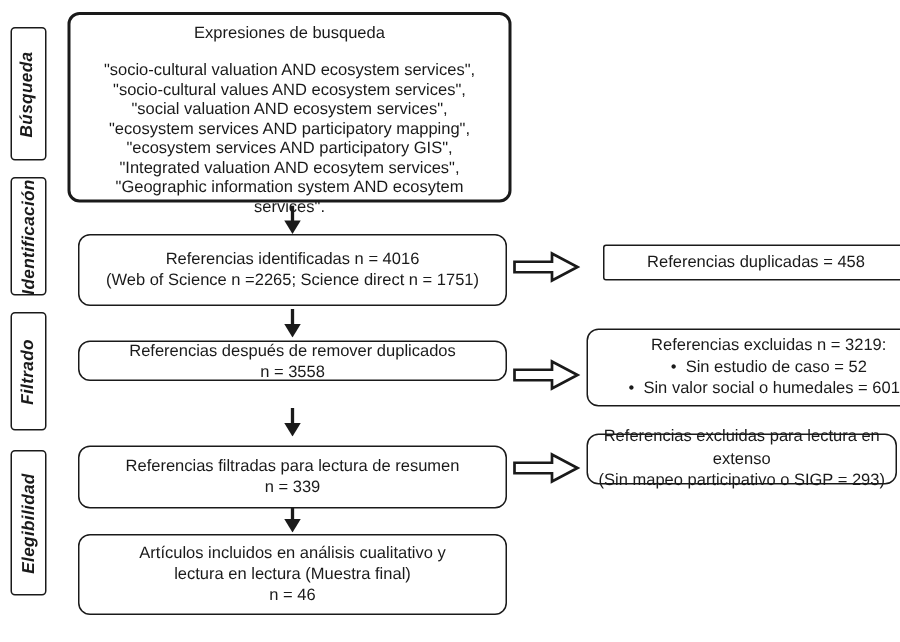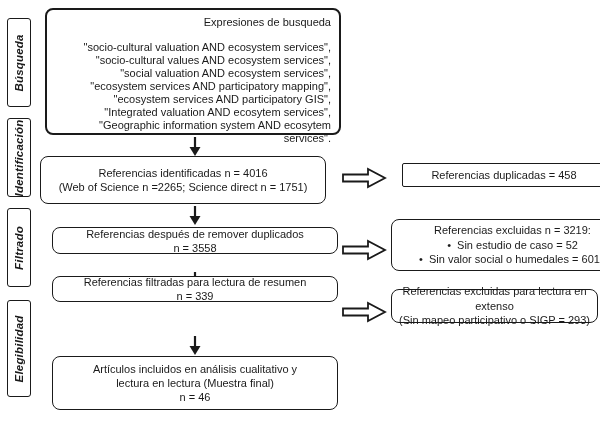--- a/index.html
+++ b/index.html
@@ -47,21 +47,21 @@
     align-items: center;
     justify-content: center;
     text-align: center;
     padding: 2px 6px;
   }
   .search {
     border-width: 2px;
     border-radius: 8px;
     padding: 6px 8px;
     line-height: 13px;
-    text-align: right;
+    text-align: center;
   }
   .search-title { margin-bottom: 12px; }
   .exclbox {
     display: flex;
     flex-direction: column;
     align-items: center;
     justify-content: center;
     text-align: center;
     padding: 2px 4px;
     line-height: 14.5px;
@@ -120,29 +120,29 @@
         <polygon points="1.5,10 12.5,10 7,19" fill="#1a1a1a"></polygon>
       </svg>
   </div>
   <div class="down-arrow" style="top:336px">
     <svg width="14" height="19" viewBox="0 0 14 19">
         <line x1="7" y1="0" x2="7" y2="11" stroke="#1a1a1a" stroke-width="2.2"></line>
         <polygon points="1.5,10 12.5,10 7,19" fill="#1a1a1a"></polygon>
       </svg>
   </div>
 
-  <div class="box flowbox" style="left:40px;top:156px;width:286px;height:48px">
+  <div class="box flowbox" style="left:52px;top:156px;width:286px;height:48px">
     <div>Referencias identificadas n = 4016</div>
     <div>(Web of Science n =2265; Science direct n = 1751)</div>
   </div>
   <div class="box flowbox" style="left:52px;top:227px;width:286px;height:27px">
     <div>Referencias después de remover duplicados</div>
     <div>n = 3558</div>
   </div>
-  <div class="box flowbox" style="left:52px;top:276px;width:286px;height:26px">
+  <div class="box flowbox" style="left:52px;top:297px;width:286px;height:42px">
     <div>Referencias filtradas para lectura de resumen</div>
     <div>n = 339</div>
   </div>
   <div class="box flowbox" style="left:52px;top:356px;width:286px;height:54px">
     <div>Artículos incluidos en análisis cualitativo y</div>
     <div>lectura en lectura (Muestra final)</div>
     <div>n = 46</div>
   </div>
 
   <div class="block-arrow" style="top:167px">

